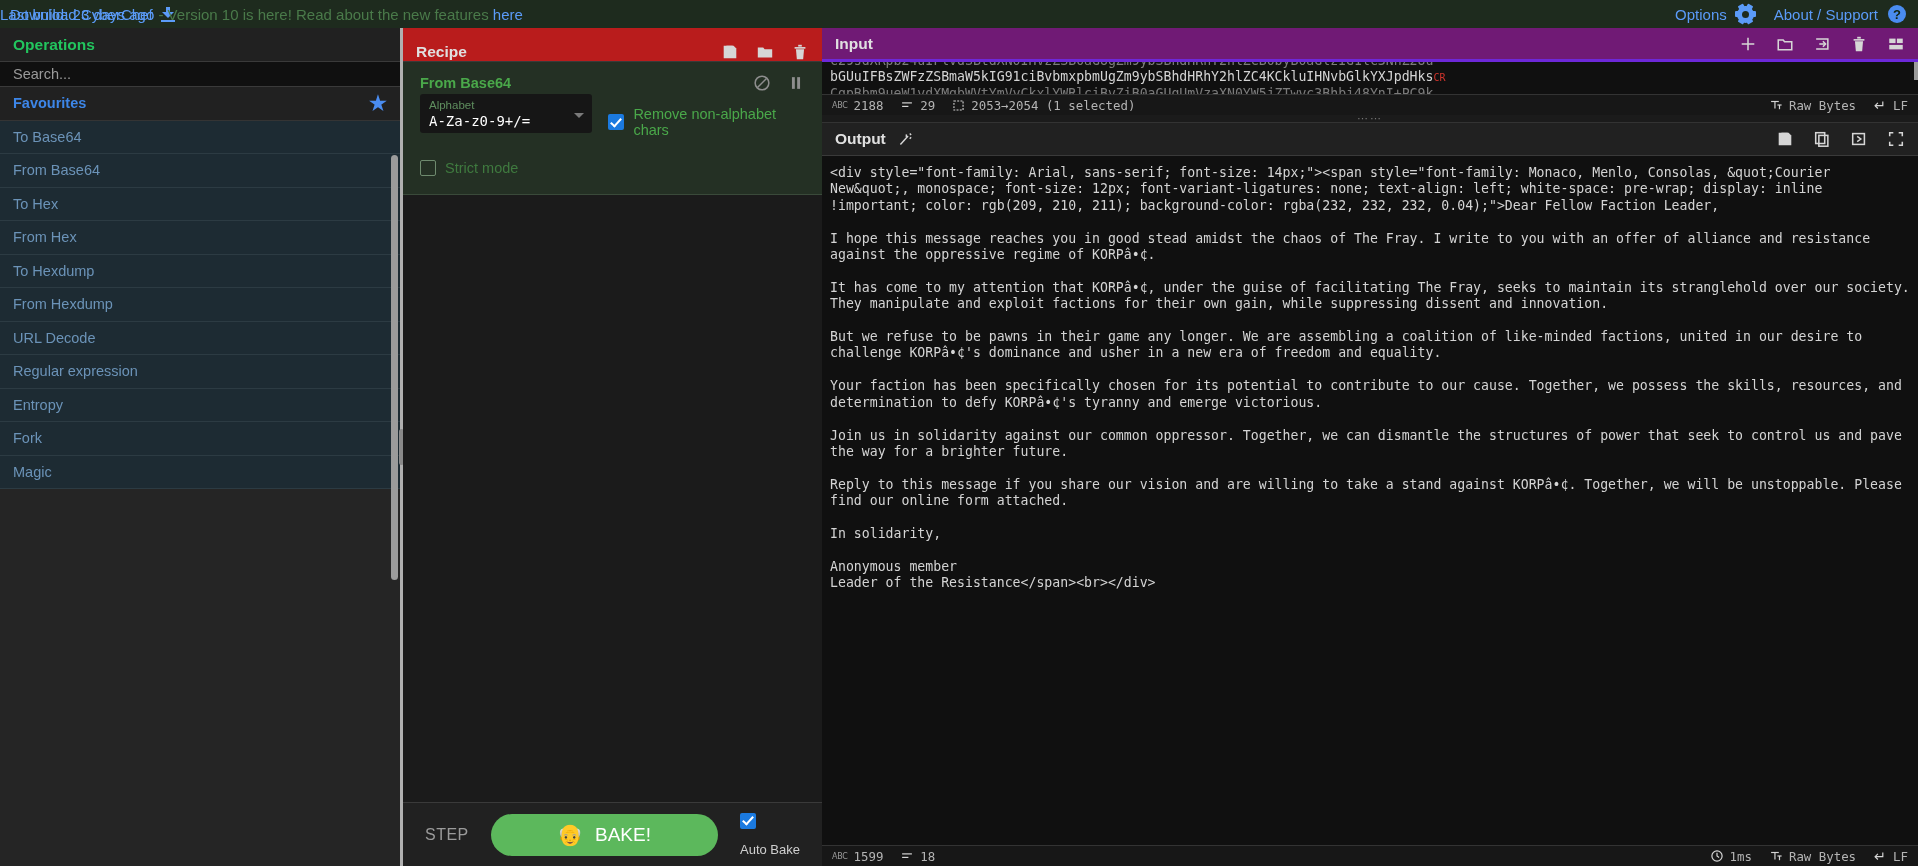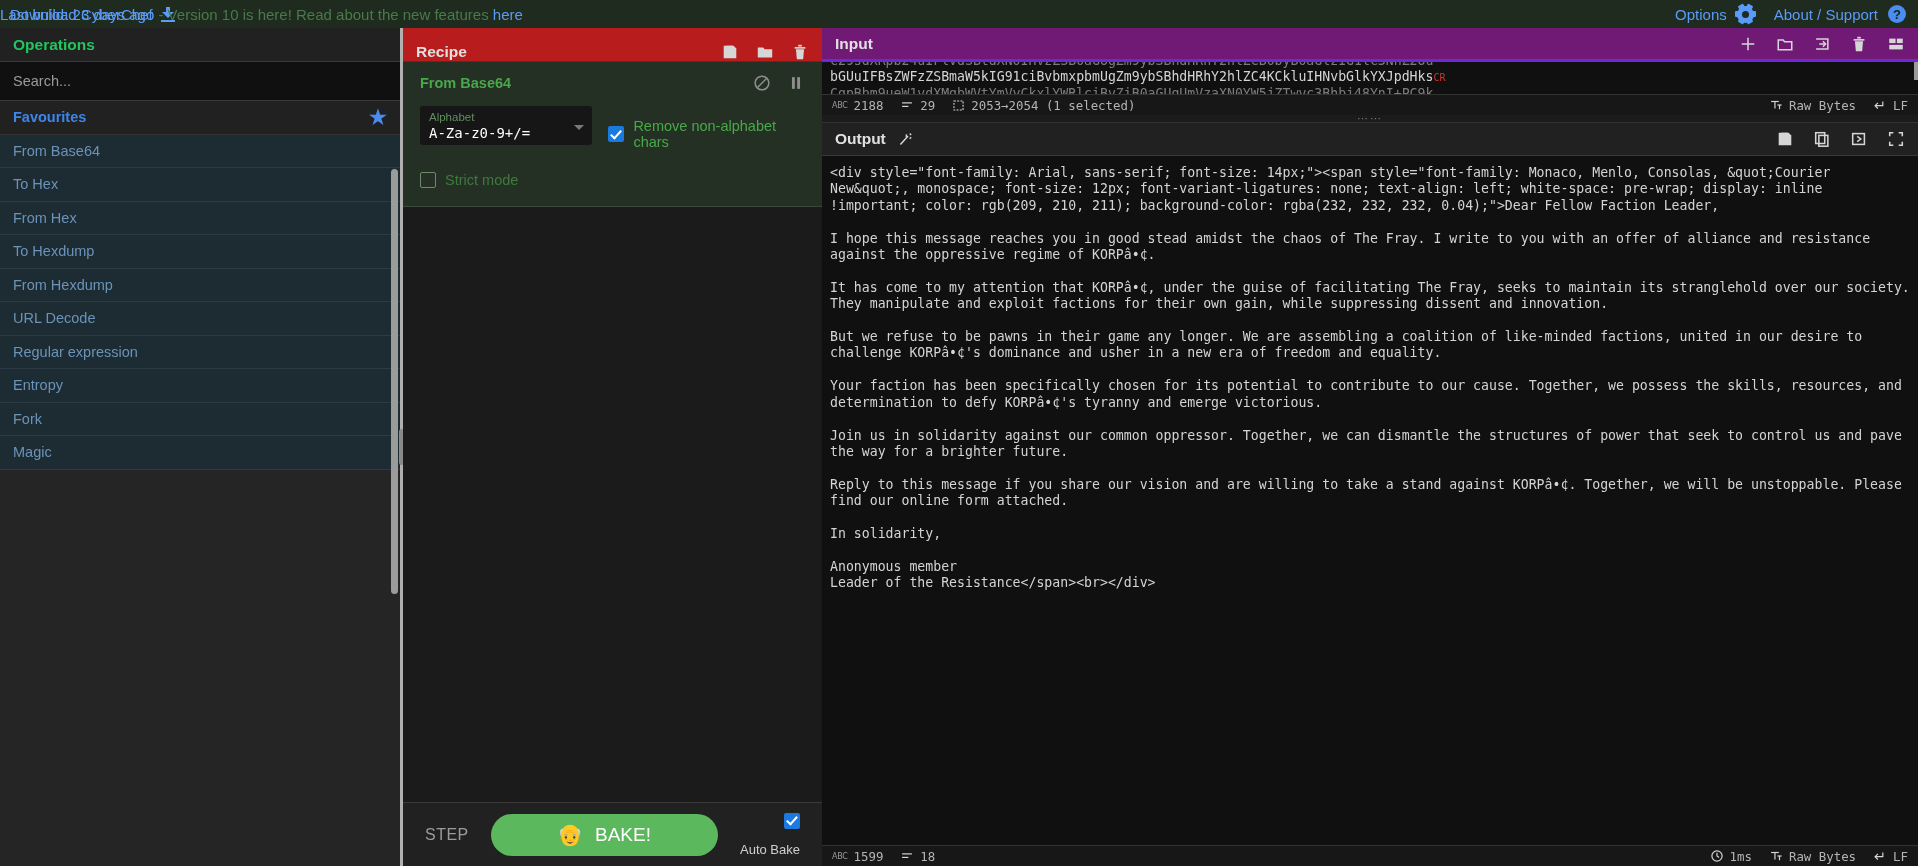--- a/index.html
+++ b/index.html
@@ -77,21 +77,21 @@
   
   #ops { width: 400px; display: flex; flex-direction: column; background: #252525; position: relative; }
   .pane-title {
     height: 34px; display: flex; align-items: center;
     padding: 0 13px; font-weight: bold; font-size: 15.5px; color: #22c55e;
     background: #212121;
   }
   #ops .pane-title { border-bottom: 1px solid #3a3a3a; }
   #search-wrap { background: #101010; border-bottom: 1px solid #3a3a3a; }
   #search {
-    width: 100%; height: 38px; border: none; outline: none;
+    width: 100%; height: 24px; border: none; outline: none;
     background: transparent; color: #fde047; font-size: 14.5px;
     padding: 0 13px; font-family: "Liberation Sans", sans-serif;
   }
   #search::placeholder { color: #9a9a9a; }
   #op-list { flex: 1; overflow: hidden; position: relative; }
   .op-cat {
     height: 33.5px; display: flex; align-items: center; padding: 0 13px;
     color: #3d86e8; font-weight: bold; font-size: 14.5px;
     background: #212121; border-bottom: 1px solid #343434;
     position: relative;
@@ -135,21 +135,21 @@
   .op-card {
     background: #243024; border-bottom: 1px solid #3a4a3a;
     padding: 10px 17px 18px 17px;
   }
   .op-card-head { display: flex; align-items: center; height: 22px; }
   .op-card-title { color: #4aa84a; font-weight: bold; font-size: 14.5px; }
   .op-card-icons { margin-left: auto; display: flex; gap: 16px; align-items: center; }
   .ico-gray path, .ico-gray rect, .ico-gray circle, .ico-gray line { stroke: #8e8e8e; }
   .ico-gray.filled rect { fill: #8e8e8e; stroke: none; }
 
-  .arg-row { display: flex; align-items: flex-start; margin-top: 12px; gap: 16px; }
+  .arg-row { display: flex; align-items: flex-start; gap: 16px; }
   .arg-field {
     background: #161616; border-radius: 3px; width: 180px;
     padding: 4px 22px 5px 9px; position: relative; height: 39px;
   }
   .arg-label { font-size: 11.5px; color: #5f8f5f; line-height: 14px; }
   .arg-value {
     font-family: "DejaVu Sans Mono", monospace;
     font-size: 14px; color: #ffffff; line-height: 18px;
   }
   .caret {
@@ -178,21 +178,21 @@
     display: flex; align-items: center; padding: 0 22px; gap: 22px;
   }
   #step-btn { color: #9b9b9b; font-size: 16px; letter-spacing: 0.5px; }
   #bake-btn {
     flex: 1; height: 42px; background: #5cb85c; border-radius: 21px;
     display: flex; align-items: center; justify-content: center; gap: 11px;
     color: #fff; font-size: 19px; border: none; cursor: pointer;
     font-family: "Liberation Sans", sans-serif;
   }
   #bake-btn .chef { font-size: 21px; line-height: 1; }
-  #autobake { display: flex; flex-direction: column; align-items: flex-end; gap: 13px; }
+  #autobake { display: flex; flex-direction: column; align-items: flex-start; gap: 13px; }
   #autobake .lbl { color: #cfcfcf; font-size: 13px; }
 
   
   #io { flex: 1; display: flex; flex-direction: column; background: #1b1b1b; }
   #input-head {
     height: 34px; display: flex; align-items: center; padding: 0 13px;
     background: #701a75; border-bottom: 3px solid #6d28d9; flex: 0 0 34px;
   }
   #input-head .title, #output-head .title { font-weight: bold; font-size: 15.5px; color: #e0e0e0; }
   #input-head .icons { margin-left: auto; display: flex; gap: 19px; align-items: center; }
@@ -272,20 +272,21 @@
     <div class="pane-title">Operations</div>
     <div id="search-wrap">
       <input id="search" placeholder="Search..." style="">
     </div>
     <div id="op-list">
       <div class="op-cat">
         <span>Favourites</span>
         <span class="star">★</span>
       </div>
       <div id="fav-items">
+          <div class="op-item">To Base64</div>
           <div class="op-item">From Base64</div>
           <div class="op-item">To Hex</div>
           <div class="op-item">From Hex</div>
           <div class="op-item">To Hexdump</div>
           <div class="op-item">From Hexdump</div>
           <div class="op-item">URL Decode</div>
           <div class="op-item">Regular expression</div>
           <div class="op-item">Entropy</div>
           <div class="op-item">Fork</div>
           <div class="op-item">Magic</div>

